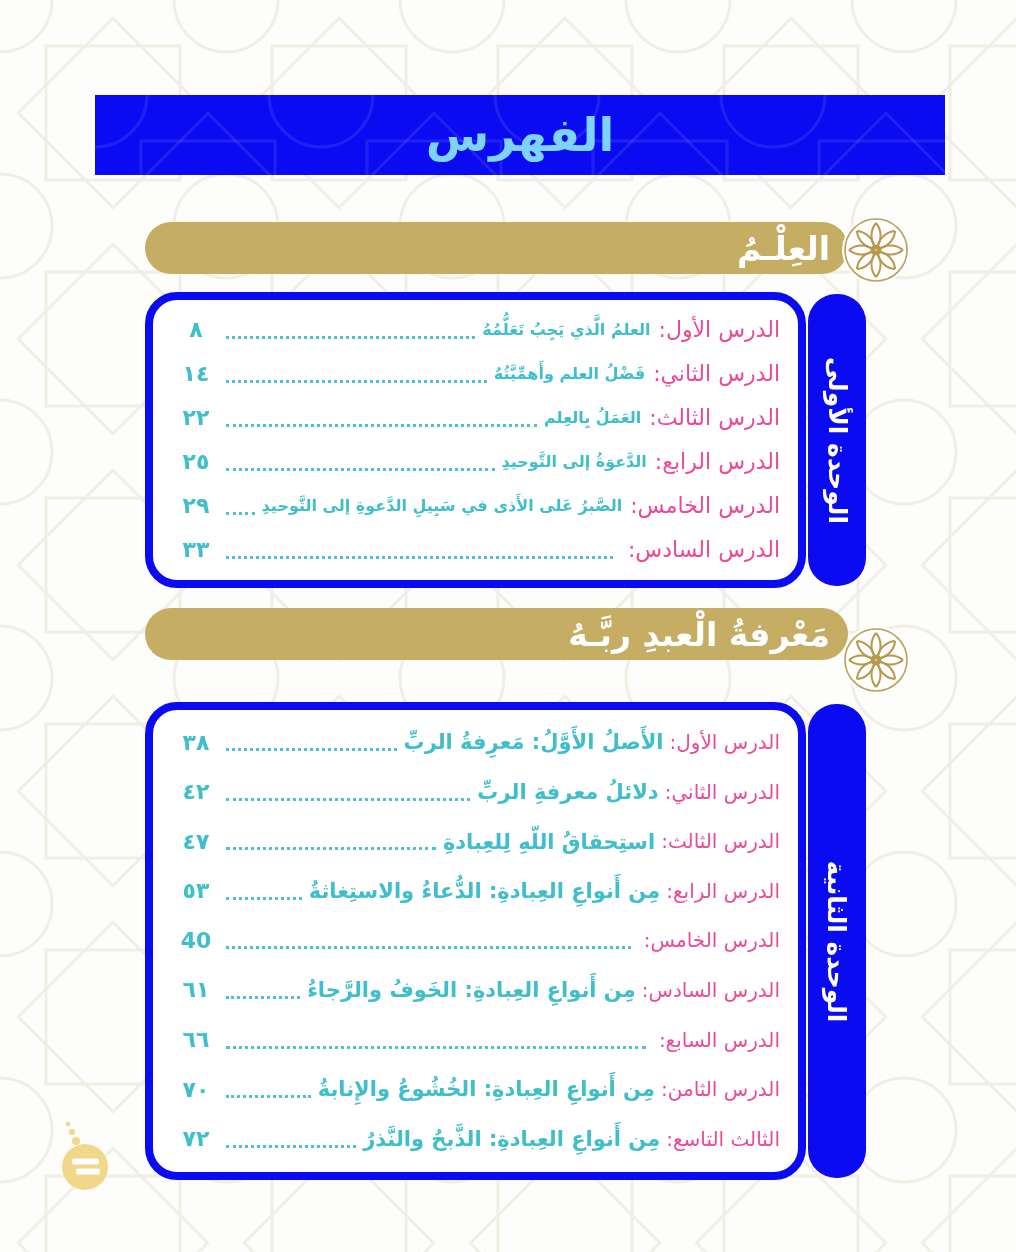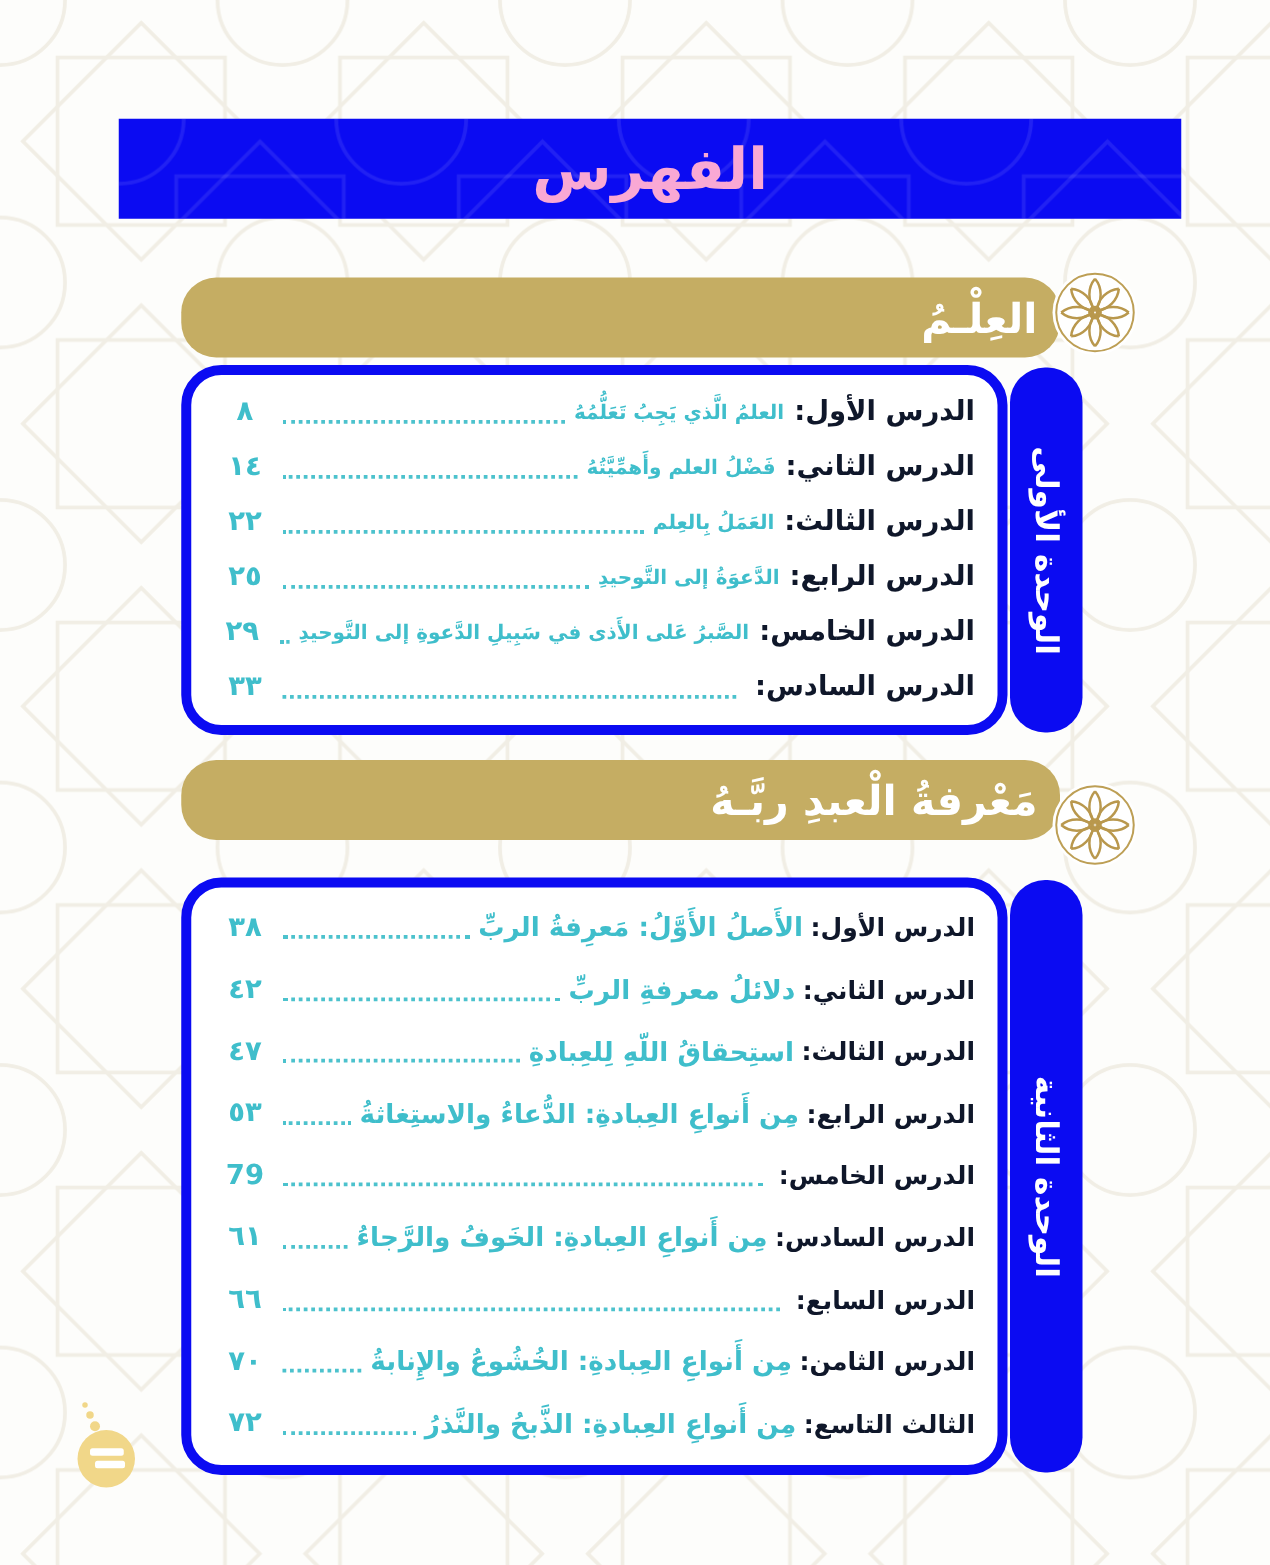--- a/index.html
+++ b/index.html
@@ -10,25 +10,25 @@
   }
   .bg-svg{position:absolute;inset:0;z-index:0;}
   
   .header-banner{
     position:absolute;left:95px;top:95px;width:850px;height:80px;
     background:#0b0bf2;z-index:2;overflow:hidden;
   }
   .header-banner .overlay{position:absolute;inset:0;}
   .page-title{
     position:absolute;inset:0;display:flex;align-items:center;justify-content:center;
-    color:#f9a8d4;font-size:46px;font-weight:bold;letter-spacing:1px;z-index:2;
+    color:#7dd3fc;font-size:46px;font-weight:bold;letter-spacing:1px;z-index:2;
   }
   
   .gold-banner{
-    position:absolute;left:145px;width:703px;height:64px;
+    position:absolute;left:145px;width:703px;height:52px;
     background:#c5ad63;border-radius:28px;z-index:2;
   }
   .gold-banner .section-title{
     position:absolute;inset:0;display:flex;align-items:center;justify-content:flex-start;
     padding-right:18px;color:#fff;font-size:33px;font-weight:bold;white-space:nowrap;
   }
   .banner-1{top:222px;}
   .banner-2{top:608px;}
   .flower{position:absolute;width:72px;height:72px;z-index:3;}
   .flower-1{left:840px;top:214px;}
@@ -40,21 +40,21 @@
   }
   .box-1{top:292px;height:296px;}
   .box-2{top:702px;height:478px;}
   .rows{
     display:flex;flex-direction:column;justify-content:space-around;
     height:100%;padding:8px 18px 8px 20px;box-sizing:border-box;
   }
   .lesson-row{
     display:flex;align-items:center;white-space:nowrap;line-height:1.55;
   }
-  .l-label{color:#0f172a;font-weight:bold;font-size:22px;margin-left:8px;flex:0 0 auto;}
+  .l-label{color:#ec4899;font-weight:normal;font-size:22px;margin-left:8px;flex:0 0 auto;}
   .l-title{color:#3fbecb;font-weight:bold;font-size:16px;flex:0 0 auto;}
   .leader{
     flex:1 1 10px;min-width:8px;height:0;border-bottom:3px dotted #4cc2cd;
     margin:0 7px;transform:translateY(7px);
   }
   .l-page{
     color:#3fbecb;font-weight:bold;font-size:22px;flex:0 0 46px;text-align:center;
   }
   .box-2 .l-label{font-size:20px;margin-left:6px;}
   .box-2 .l-title{font-size:21px;}
@@ -215,21 +215,21 @@
         </div>
         <div class="lesson-row">
           <span class="l-label">الدرس الرابع:</span>
           <span class="l-title">مِن أَنواعِ العِبادةِ: الدُّعاءُ والاستِغاثةُ</span>
           <span class="leader"></span>
           <span class="l-page">٥٣</span>
         </div>
         <div class="lesson-row">
           <span class="l-label">الدرس الخامس:</span>
           <span class="leader"></span>
-          <span class="l-page">79</span>
+          <span class="l-page">40</span>
         </div>
         <div class="lesson-row">
           <span class="l-label">الدرس السادس:</span>
           <span class="l-title">مِن أَنواعِ العِبادةِ: الخَوفُ والرَّجاءُ</span>
           <span class="leader"></span>
           <span class="l-page">٦١</span>
         </div>
         <div class="lesson-row">
           <span class="l-label">الدرس السابع:</span>
           <span class="leader"></span>

